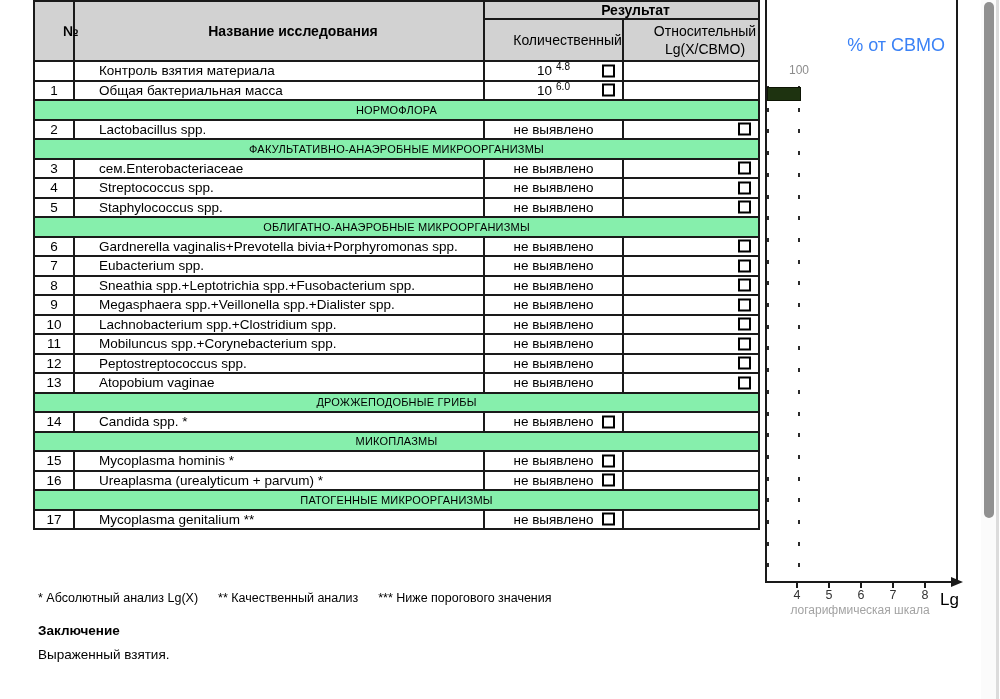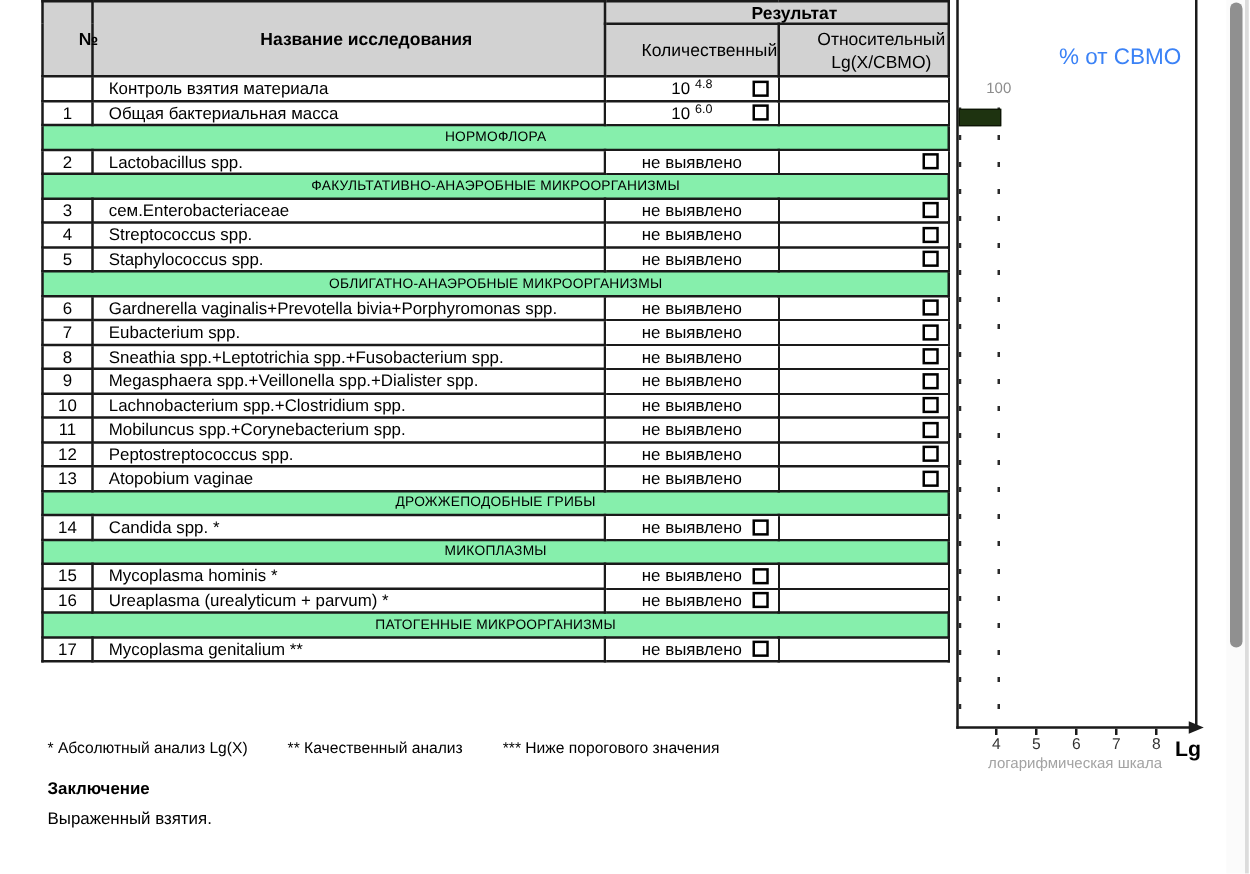--- a/index.html
+++ b/index.html
@@ -16,51 +16,51 @@
     font-size:13.5px;
   }
   #report-table th, #report-table td { border:2px solid #1a1a1a; vertical-align:middle; }
   #report-table thead th { background:#d2d2d2; font-weight:bold; text-align:center;padding-left:28px; }
   #report-table thead .subhead { font-weight:normal; font-size:14px; line-height:18px; }
   tr.head-top th { height:14px; font-size:14px; }
   tr.head-sub th { height:42px; }
   tr.data-row td { height:19.5px; background:#fff; }
   tr.section-row td { height:19.5px; background:#86efac; text-align:center; font-size:11px; letter-spacing:.2px; }
   td.c-num  { text-align:center; }
-  td.c-name { padding-left:12px; text-align:left; white-space:nowrap; overflow:hidden; }
+  td.c-name { padding-left:24px; text-align:left; white-space:nowrap; overflow:hidden; }
   td.c-quant, td.c-rel { position:relative; text-align:center; }
   .exp { font-size:10px; position:relative; top:-5px; margin-left:4px; }
   .cbox {
     position:absolute; right:7px; top:50%; transform:translateY(-50%);
     width:13px; height:13px; border:2px solid #000; background:#fff; display:inline-block;
   }
 
   
-  #footnotes { position:absolute; left:38px; top:591px; font-size:12.5px; display:flex; gap:32px; white-space:nowrap; }
+  #footnotes { position:absolute; left:38px; top:591px; font-size:12.5px; display:flex; gap:20px; white-space:nowrap; }
   #conclusion-title { position:absolute; left:38px; top:623px; font-size:13.5px; font-weight:bold; }
   #conclusion-text  { position:absolute; left:38px; top:647px; font-size:13.5px; }
 
   
   .abs { position:absolute; }
   #axis-left   { left:765px; top:0; width:2px;  height:583px; background:#1a1a1a; }
   #axis-right  { left:956px; top:0; width:2px;  height:583px; background:#1a1a1a; }
   #axis-bottom { left:765px; top:581px; width:190px; height:2px; background:#1a1a1a; }
   #axis-arrow  { left:951px; top:577px; width:0; height:0;
                  border-left:12px solid #1a1a1a; border-top:5px solid transparent; border-bottom:5px solid transparent; }
   .dash-v { top:86px; width:2px; height:496px;
             background:repeating-linear-gradient(to bottom,#2a2a2a 0 4px,transparent 4px 21.7px); }
   #dash-near { left:767px; }
   #dash-100  { left:798px; }
   #chart-bar { left:767px; top:87px; width:34px; height:14px; background:#1e3310; border:1px solid #0d1405; }
   #label-100 { left:785px; top:63px; width:28px; text-align:center; font-size:12px; color:#8c8c8c; }
   #chart-title { left:835px; top:35px; width:110px; text-align:right; font-size:18px; color:#3b82f6; }
   .xtick { top:583px; width:2px; height:5px; background:#1a1a1a; }
   .xtick-label { top:588px; width:22px; text-align:center; font-size:12.5px; color:#333; }
   #scale-note { left:770px; top:603px; width:180px; text-align:center; font-size:12px; color:#a3a3a3; }
-  #lg-label { left:940px; top:590px; font-size:17px; font-weight:bold; color:#000; }
+  #lg-label { left:940px; top:590px; font-size:17px; font-weight:normal; color:#000; }
 
   
   #scroll-track { left:981px; top:0; width:16px; height:699px; background:#fbfbfb; }
   #scroll-thumb { left:984px; top:2px; width:10px; height:516px; background:#909090; border-radius:6px; }
   #window-edge  { left:996px; top:0; width:3px; height:699px; background:#dcdcdc; }
 </style>
 </head>
 <body>
 
 <div id="page">

